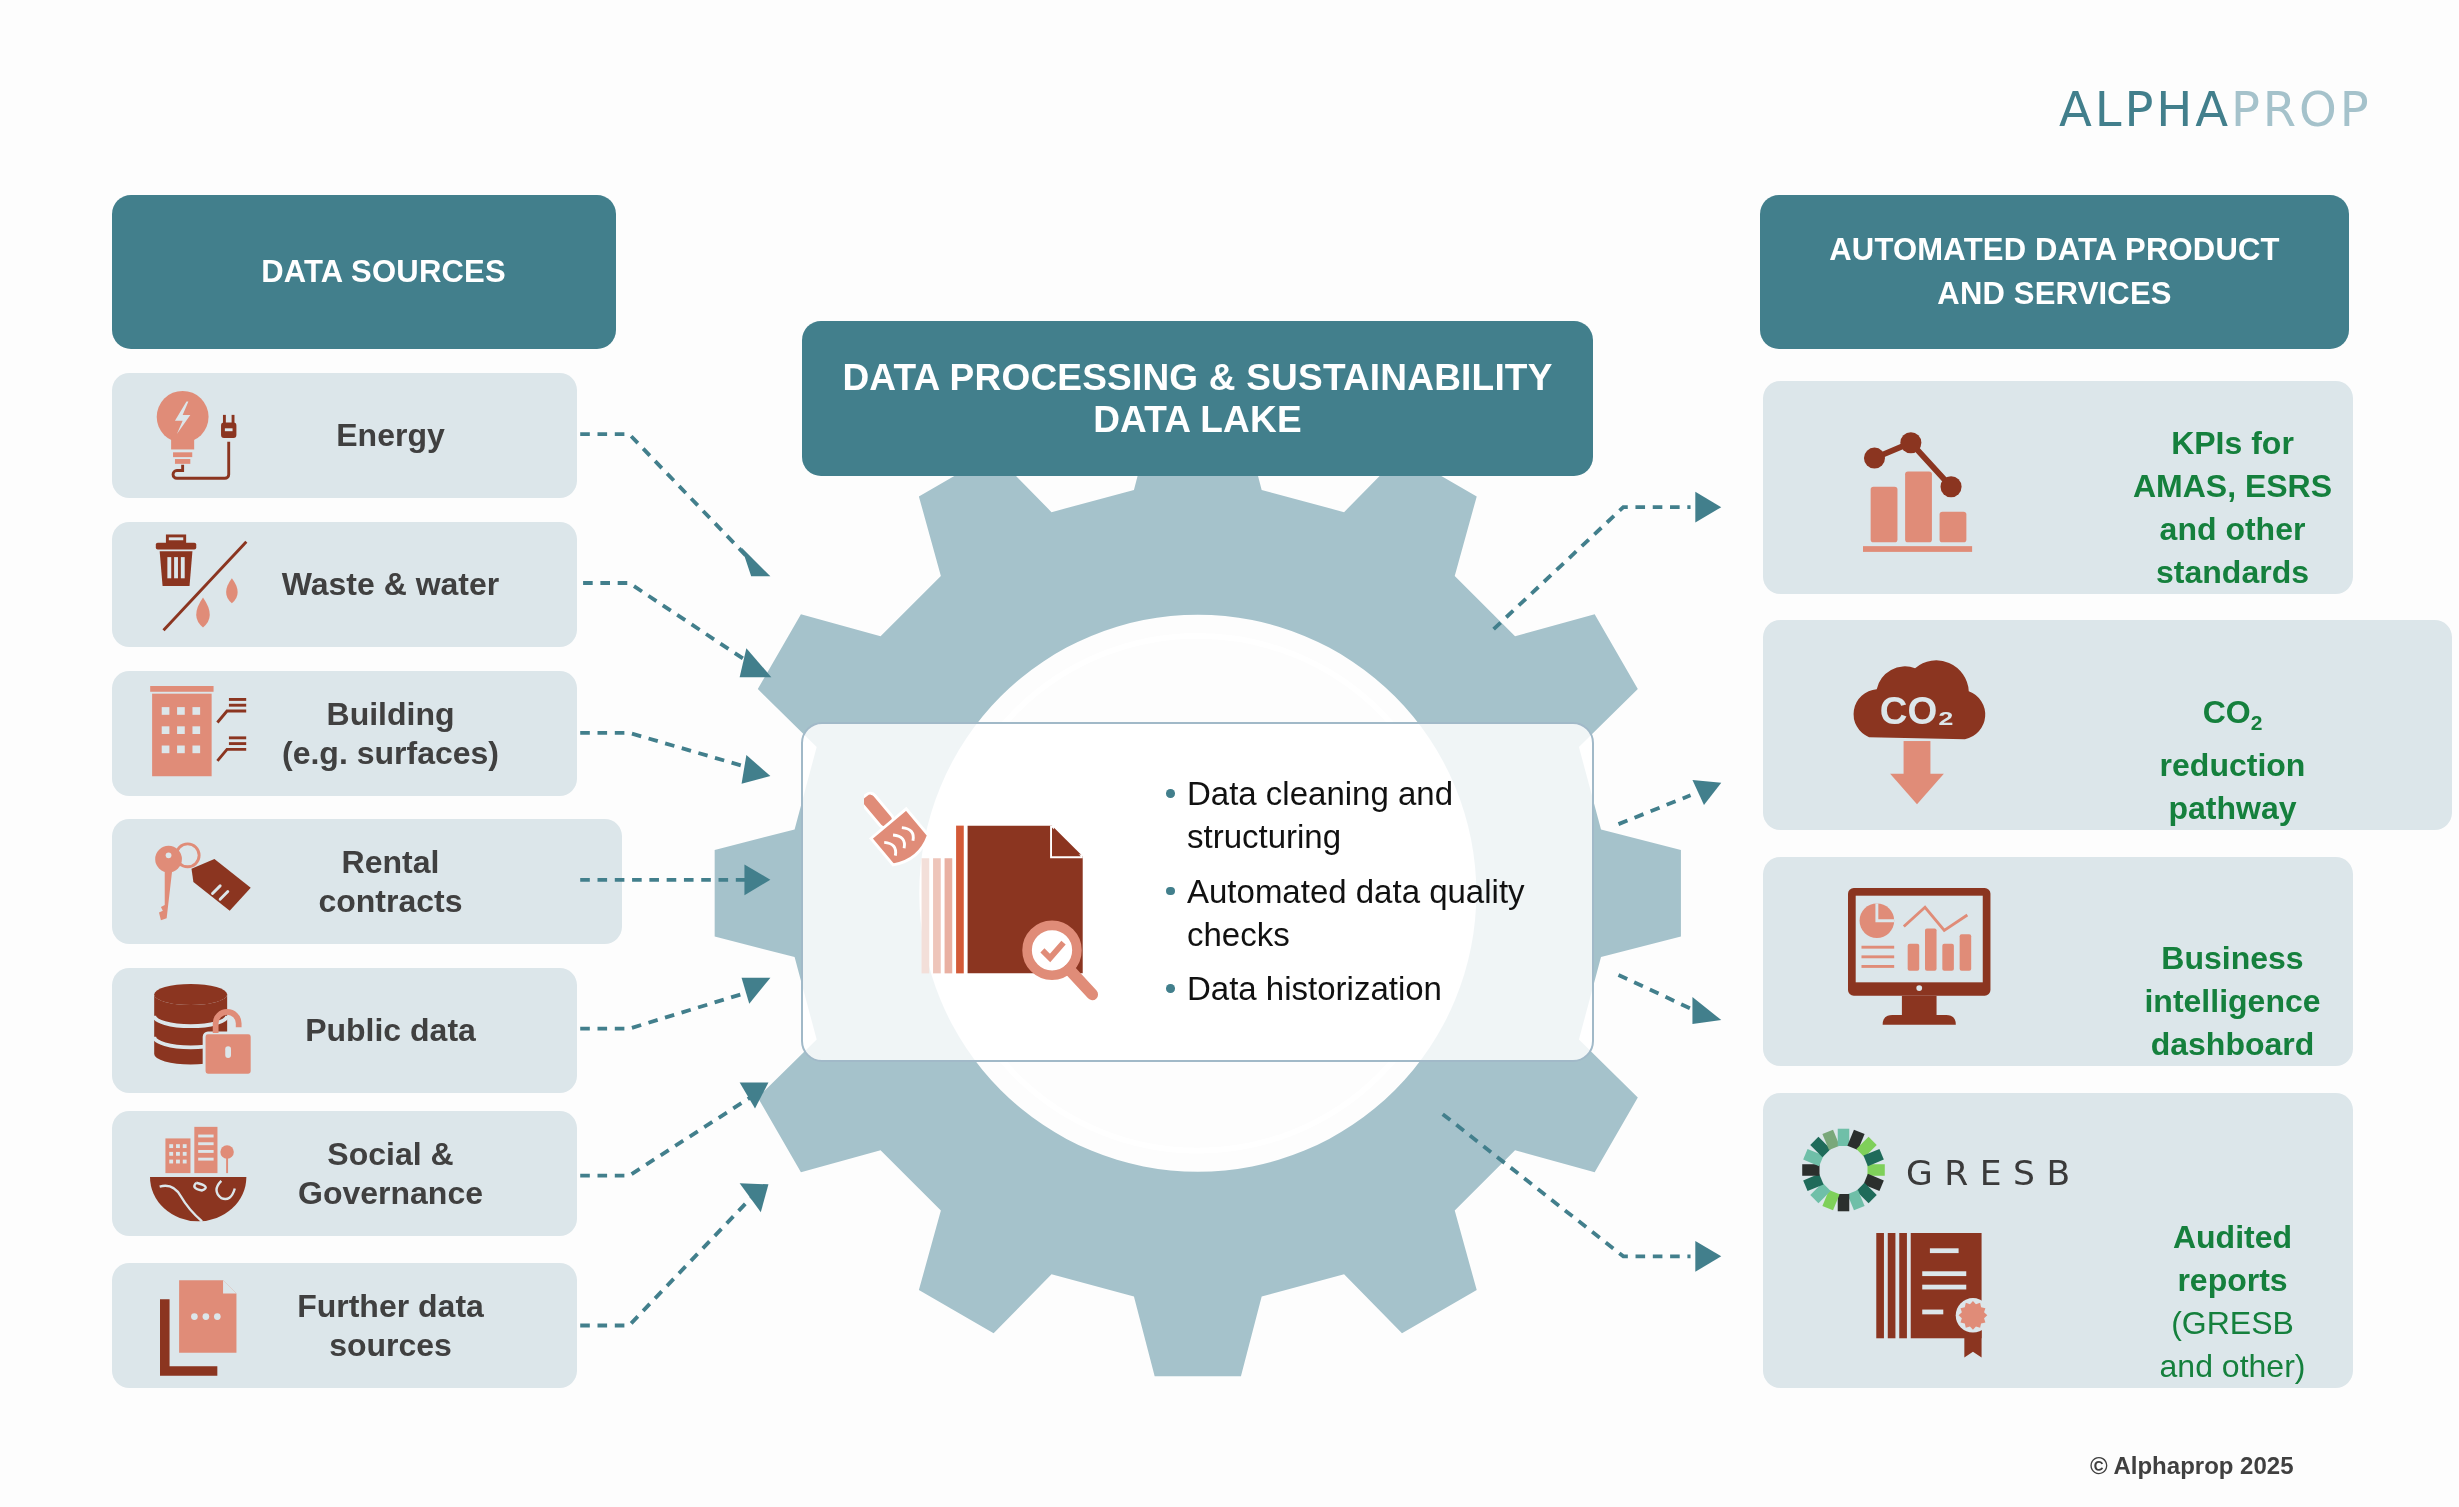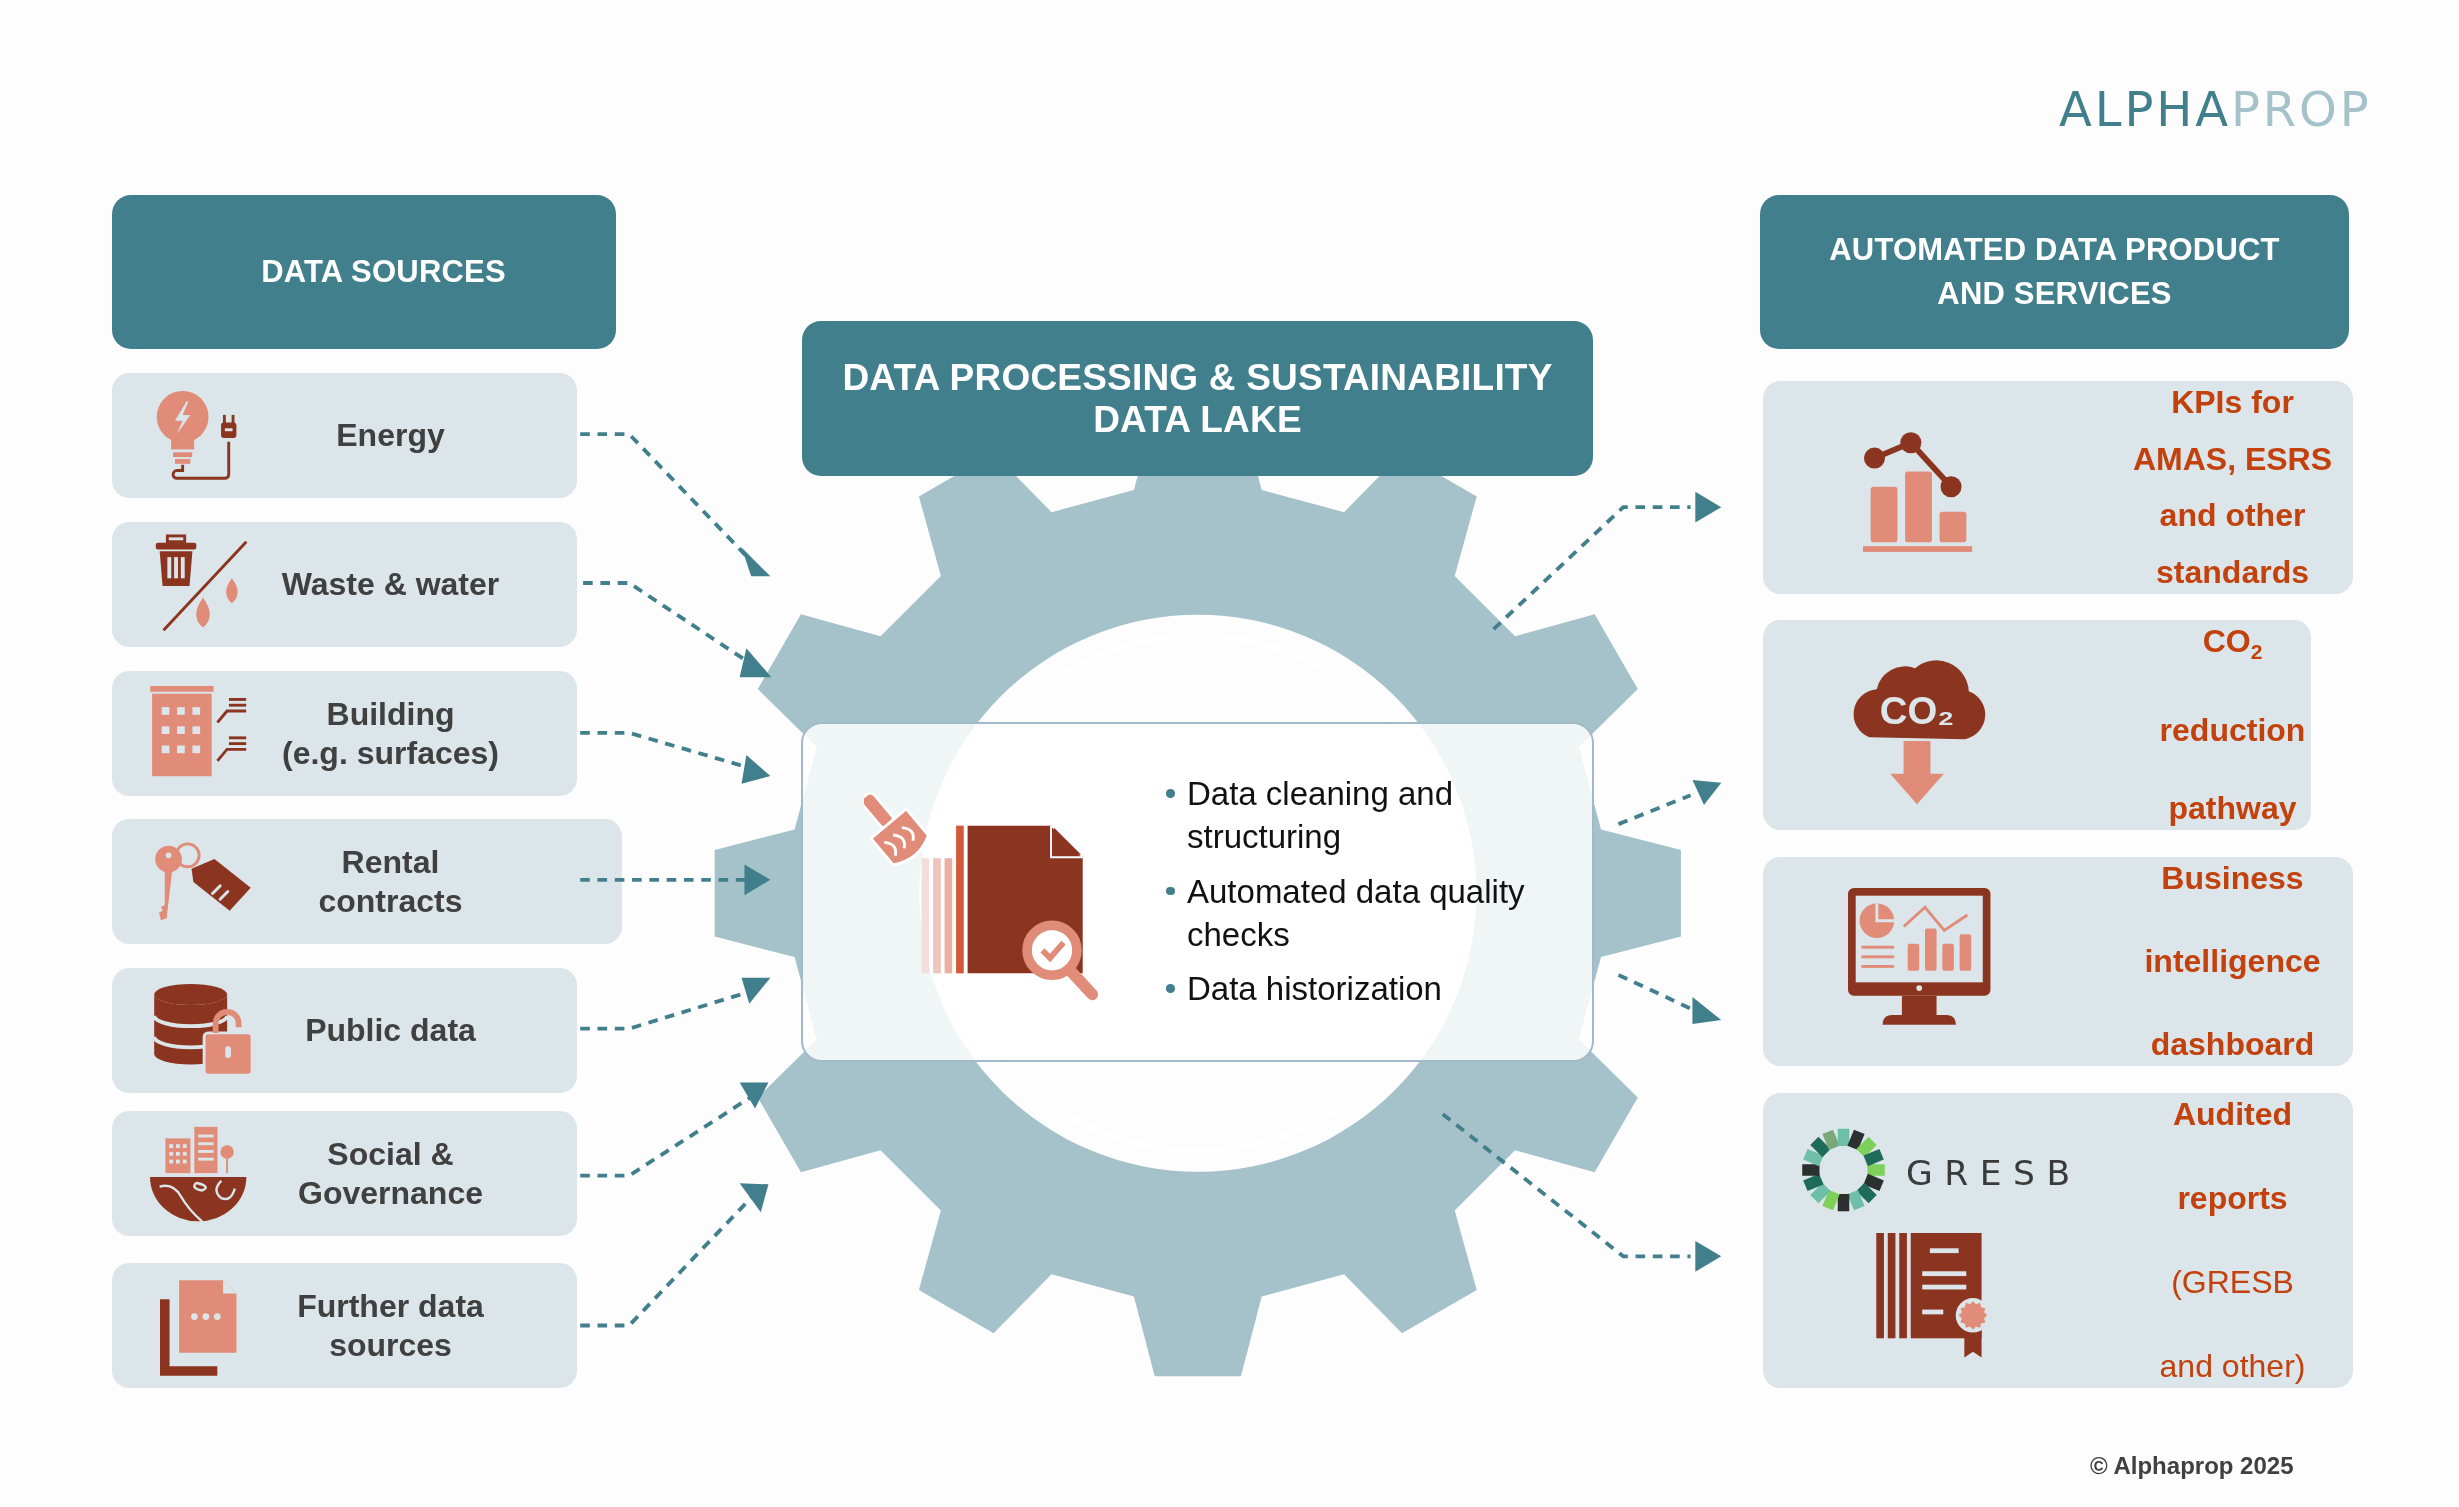--- a/index.html
+++ b/index.html
@@ -15,22 +15,22 @@
     letter-spacing: 0.2px;
   }
   .card {
     position: absolute; background: #dce6ea; border-radius: 17.3px;
   }
   .card .label {
     position: absolute; color: #404040; font-weight: bold; font-size: 32px; line-height: 39px;
     text-align: center; display: flex; align-items: center; justify-content: center;
   }
   .rcard .label {
-    position: absolute; color: #c2410c; font-weight: bold; font-size: 32px; line-height: 43px;
-    text-align: left; display: flex; flex-direction: column; justify-content: space-between;
+    position: absolute; color: #15803d; font-weight: bold; font-size: 32px; line-height: 43px;
+    text-align: left; display: flex; flex-direction: column; justify-content: flex-end;
   }
   .rcard .label .normal { font-weight: normal; }
   .icon { position: absolute; }
   .logo {
     position: absolute; font-family: "DejaVu Sans", sans-serif; font-size: 48px;
     letter-spacing: 2.9px; font-weight: normal;
   }
   .logo .a { color: #427f8c; }
   .logo .b { color: #a5c2cb; }
   .copyright { position: absolute; font-size: 24px; color: #404040; font-weight: bold; }
@@ -266,21 +266,21 @@
       <circle cx="92" cy="58" r="11" fill="#8b3520"></circle>
   </svg>
   <div class="label" style="left:354px; top:0; width:231px; height:213px;">
     <span>KPIs for</span>
     <span>AMAS, ESRS</span>
     <span>and other</span>
     <span>standards</span>
   </div>
 </div>
 
-<div class="card rcard" style="left:1763px; top:620px; width:548px; height:210px;">
+<div class="card rcard" style="left:1763px; top:620px; width:654px; height:210px;padding-left:35px;">
   <svg class="icon" style="left:77px; top:29px;" width="154" height="163" viewBox="0 0 160 170">
     <path d="M30 92 a26 26 0 0 1 8 -50 a30 30 0 0 1 40 -22 a34 34 0 0 1 56 24 a26 26 0 0 1 -4 50 z" fill="#8b3520"></path>
     <text x="80" y="78" text-anchor="middle" font-family="Liberation Sans, sans-serif" font-size="40" font-weight="bold" fill="#dce6ea">CO₂</text>
     <rect x="66" y="96" width="28" height="36" fill="#e08c78"></rect>
     <polygon points="52,130 108,130 80,162" fill="#e08c78"></polygon>
   </svg>
   <div class="label" style="left:354px; top:0; width:231px; height:210px;">
     <span><span>CO</span><sub style="font-size:21px;">2</sub></span>
     <span>reduction</span>
     <span>pathway</span>

